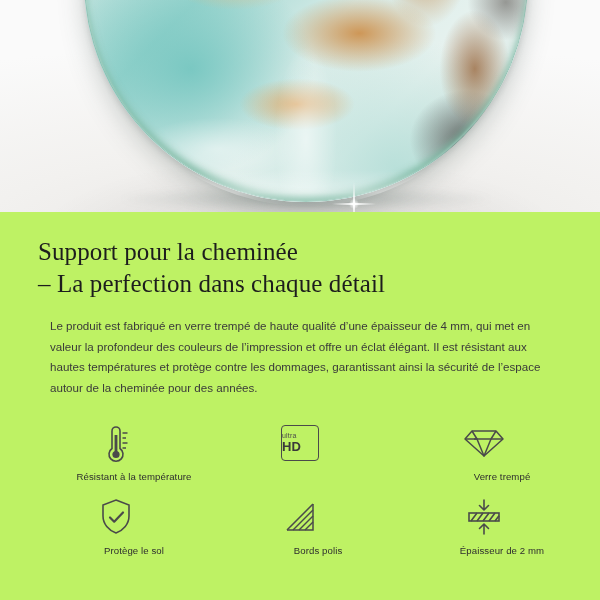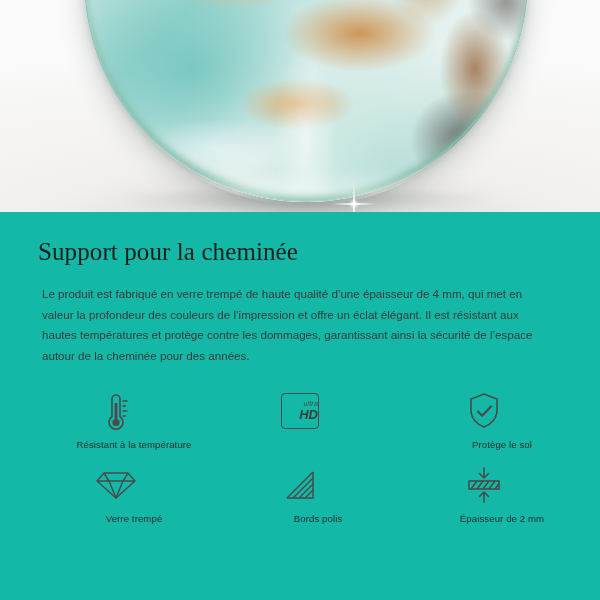--- a/index.html
+++ b/index.html
@@ -10,21 +10,21 @@
     width: 600px;
     height: 600px;
     background: #ffffff;
     font-family: "Liberation Sans", sans-serif;
     overflow: hidden;
   }
   .page {
     position: relative;
     width: 600px;
     height: 600px;
-    background: #14b8a6;
+    background: #bef264;
     overflow: hidden;
   }
 
   
   .hero {
     position: relative;
     width: 600px;
     height: 212px;
     overflow: hidden;
     background: #f4f3f1;
@@ -154,21 +154,21 @@
     font-weight: 400;
     margin: 0 0 16px 0;
     letter-spacing: 0.1px;
   }
   .headline .line2 { display: block; }
   .body-copy {
     font-family: "Liberation Sans", sans-serif;
     font-size: 11.6px;
     line-height: 1.78;
     color: #3a3a3a;
-    margin: 4px;
+    margin: 12px;
     max-width: 500px;
   }
 
   
   .features {
     margin-top: 22px;
     padding: 0 24px;
     display: grid;
     grid-template-columns: repeat(3, 1fr);
     row-gap: 12px;
@@ -194,24 +194,23 @@
     letter-spacing: 0.1px;
     margin-left: 36px;
   }
   .hd-badge {
     width: 36px;
     height: 34px;
     border: 1.6px solid #4a4a4a;
     border-radius: 4px;
     display: flex;
     flex-direction: column;
-    align-items: flex-end;
+    align-items: flex-start;
     justify-content: center;
     line-height: 1;
-    font-style: italic;
   }
   .hd-badge .u {
     font-size: 7px;
     letter-spacing: 0.2px;
     color: #4a4a4a;
     margin-bottom: 1px;
   }
   .hd-badge .hd {
     font-size: 13px;
     font-weight: bold;
@@ -234,20 +233,21 @@
     </div>
     <div class="glass-edge"></div>
     <div class="sparkle">
       <div class="sparkle-core"></div>
     </div>
   </div>
 
   <div class="content">
     <h1 class="headline">
       <span>Support pour la cheminée</span>
+      <span class="line2">– La perfection dans chaque détail</span>
     </h1>
     <p class="body-copy">Le produit est fabriqué en verre trempé de haute qualité d’une épaisseur de 4 mm, qui met en valeur la profondeur des couleurs de l’impression et offre un éclat élégant. Il est résistant aux hautes températures et protège contre les dommages, garantissant ainsi la sécurité de l’espace autour de la cheminée pour des années.</p>
   </div>
 
   <div class="features">
 
     <div class="feature">
       <div class="feature-icon">
         <svg width="40" height="44" viewBox="0 0 40 44" fill="none" stroke="#4a4a4a" stroke-width="1.6">
           <path d="M20 6a4 4 0 0 1 4 4v17.5a7 7 0 1 1-8 0V10a4 4 0 0 1 4-4z"></path>
@@ -259,47 +259,47 @@
       <div class="feature-label">Résistant à la température</div>
     </div>
 
     <div class="feature">
       <div class="feature-icon">
         <div class="hd-badge">
           <span class="u">ultra</span>
           <span class="hd">HD</span>
         </div>
       </div>
-    </div>
-
-    <div class="feature">
-      <div class="feature-icon">
-        <svg width="38" height="42" viewBox="0 0 38 42" fill="none" stroke="#4a4a4a" stroke-width="1.6">
-          <path d="M19 4 L32 9 v11c0 8-5.6 14.2-13 17-7.4-2.8-13-9-13-17V9z"></path>
-          <path d="M13 21.5 l4.2 4.2 L26 16.5" stroke-width="2.2" stroke-linecap="round" stroke-linejoin="round"></path>
-        </svg>
-      </div>
-      <div class="feature-label">Protège le sol</div>
     </div>
 
     <div class="feature">
       <div class="feature-icon">
         <svg width="42" height="36" viewBox="0 0 42 36" fill="none" stroke="#4a4a4a" stroke-width="1.5" stroke-linejoin="round">
           <path d="M9 6 h24 l7 8 -19 17 L2 14 z"></path>
           <path d="M2 14 h38"></path>
           <path d="M9 6 l5 8 -3 0"></path>
           <path d="M33 6 l-5 8"></path>
           <path d="M14 14 l7 17 7 -17"></path>
         </svg>
       </div>
       <div class="feature-label">Verre trempé</div>
     </div>
 
     <div class="feature">
       <div class="feature-icon">
+        <svg width="38" height="42" viewBox="0 0 38 42" fill="none" stroke="#4a4a4a" stroke-width="1.6">
+          <path d="M19 4 L32 9 v11c0 8-5.6 14.2-13 17-7.4-2.8-13-9-13-17V9z"></path>
+          <path d="M13 21.5 l4.2 4.2 L26 16.5" stroke-width="2.2" stroke-linecap="round" stroke-linejoin="round"></path>
+        </svg>
+      </div>
+      <div class="feature-label">Protège le sol</div>
+    </div>
+
+    <div class="feature">
+      <div class="feature-icon">
         <svg width="38" height="38" viewBox="0 0 38 38" fill="none" stroke="#4a4a4a" stroke-width="1.5">
           <path d="M6 32 L32 6"></path>
           <path d="M6 32 h26 V6"></path>
           <path d="M12 32 L32 12"></path>
           <path d="M18 32 L32 18"></path>
           <path d="M24 32 L32 24"></path>
         </svg>
       </div>
       <div class="feature-label">Bords polis</div>
     </div>

